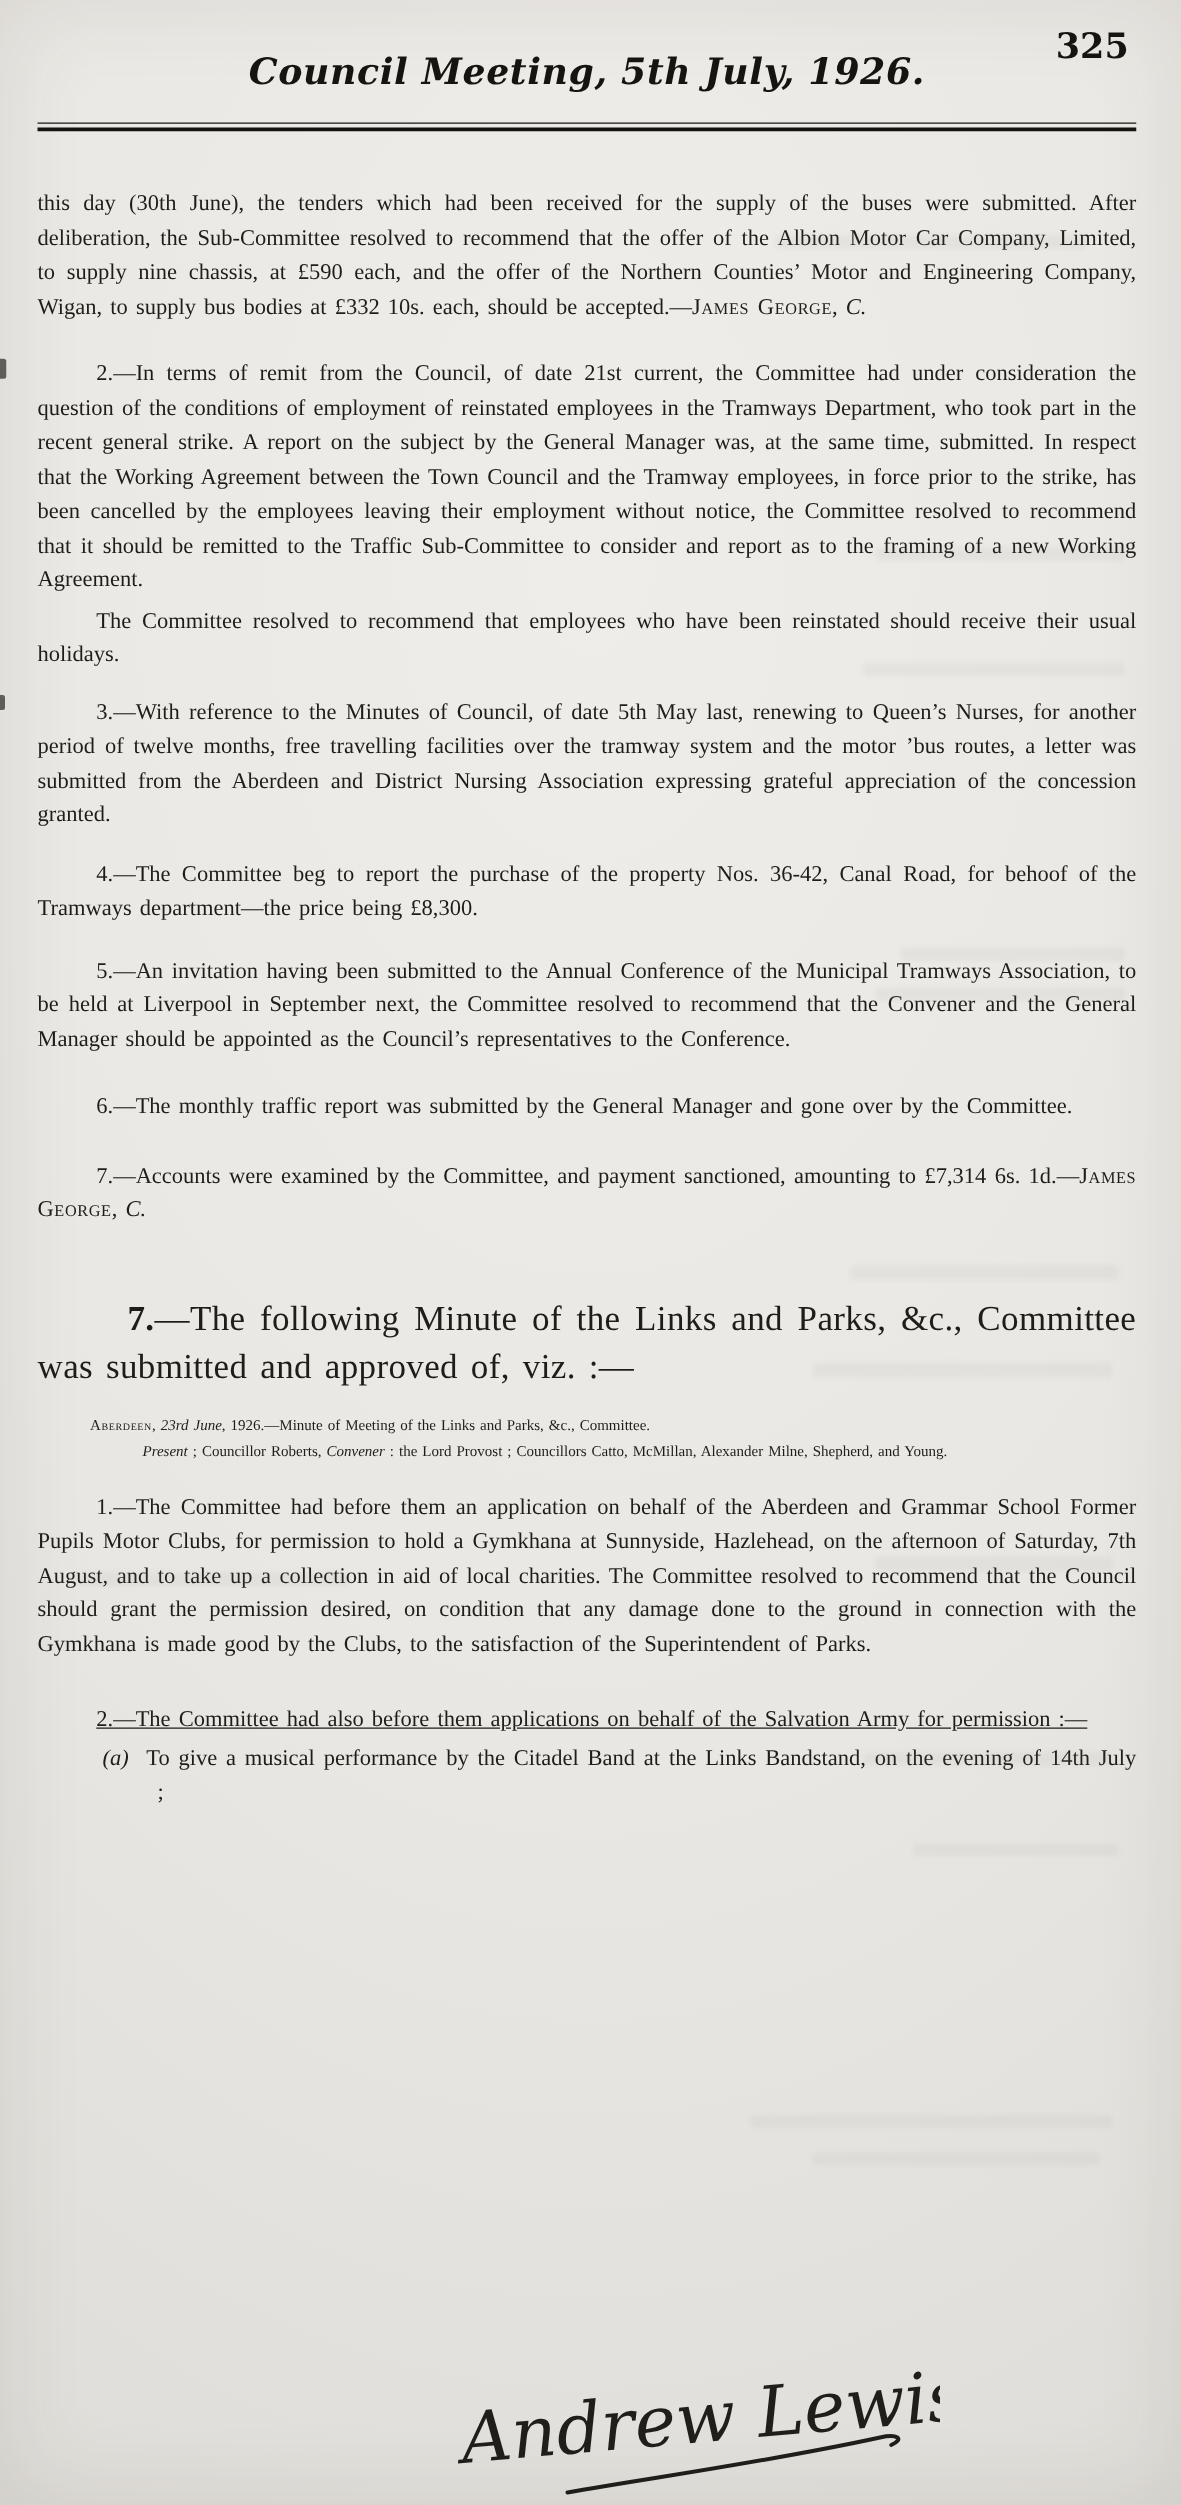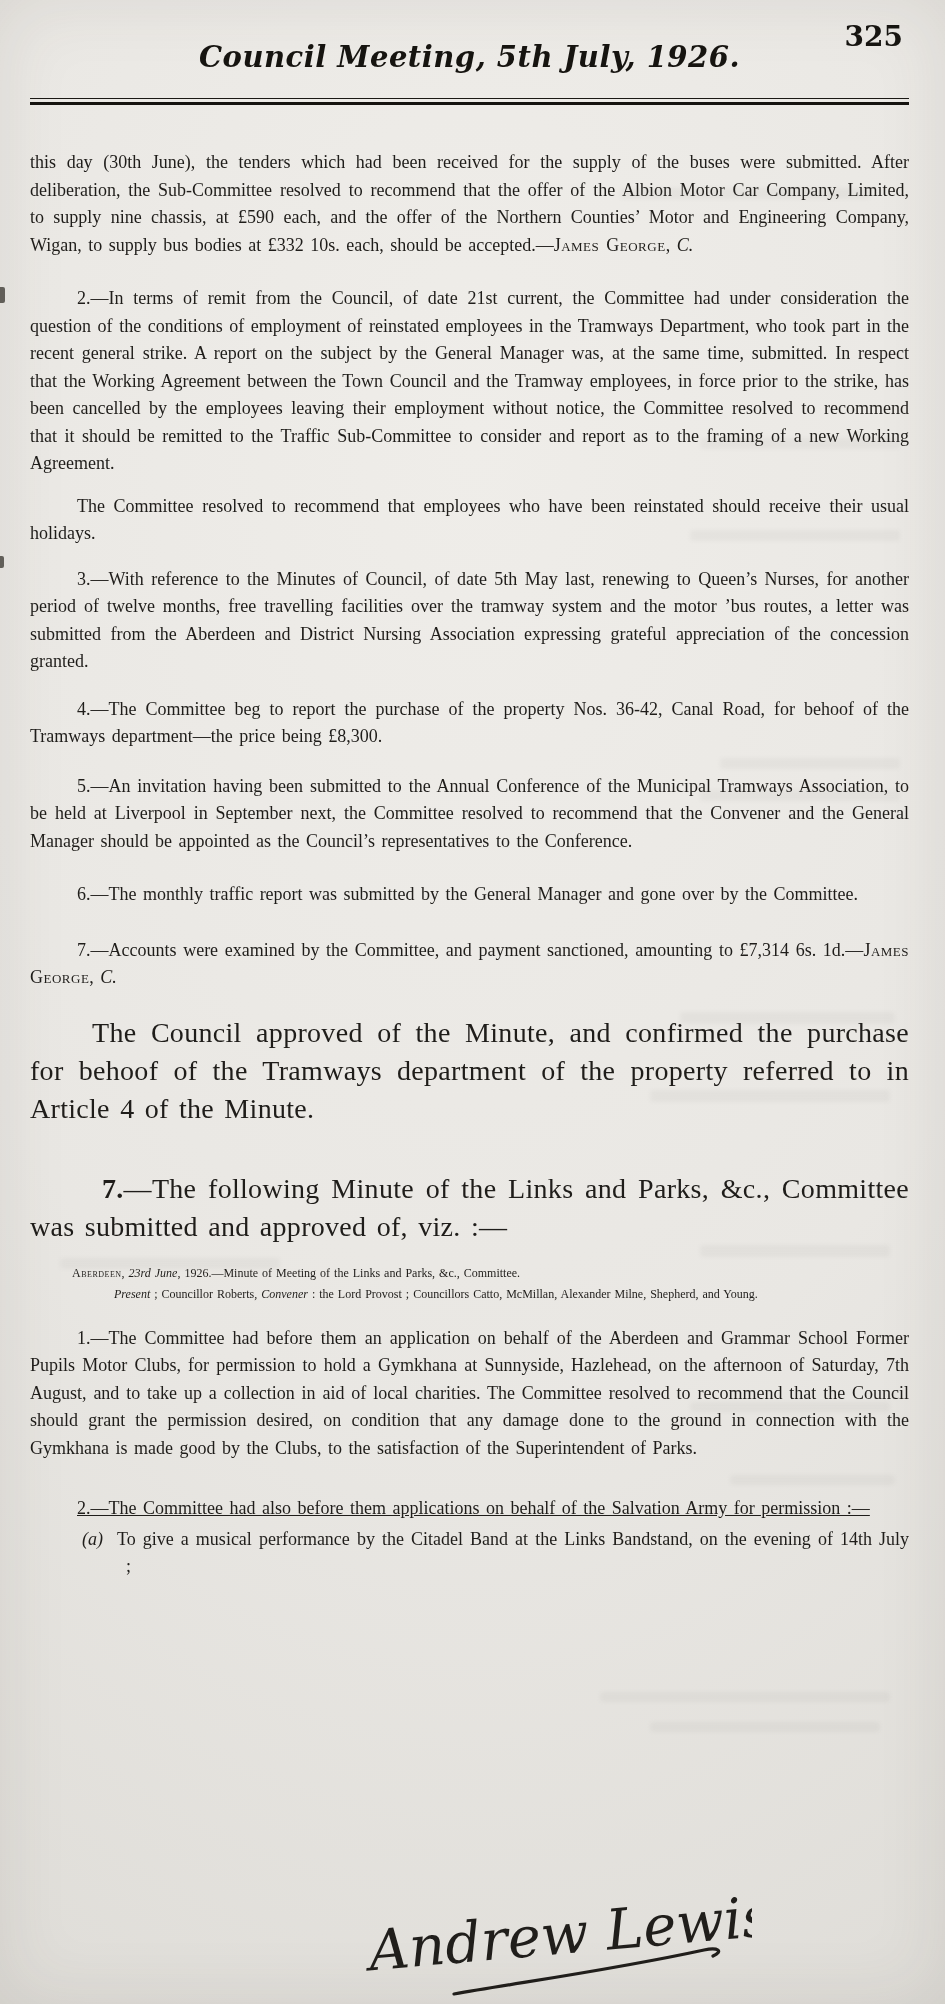--- a/index.html
+++ b/index.html
@@ -27,29 +27,29 @@
   .page-num{
     position:absolute;right:6px;top:20px;
     font-family:"DejaVu Serif", serif;
     font-weight:700;font-size:28px;color:#161410;
   }
   .rule{margin-top:14px;height:3px;border-top:1px solid #1b1915;border-bottom:3px solid #15130f;}
   p{margin:0;font-size:18px;line-height:27.5px;text-align:justify;word-spacing:2px;}
   .ind{text-indent:47px;}
   .p1{margin-top:44px;}
   .p2{margin-top:26px;}
-  .p2b{margin-top:15px;}
+  .p2b{margin-top:5px;}
   .p3{margin-top:18px;}
   .p4{margin-top:20px;}
   .p5{margin-top:22px;}
   .p6{margin-top:26px;}
   .p7{margin-top:28px;}
   .big{font-size:28px;line-height:38px;word-spacing:3px;letter-spacing:0.3px;}
   .approval{margin-top:22px;text-indent:62px;}
-  .sec7intro{margin-top:42px;text-indent:72px;}
+  .sec7intro{margin-top:55px;text-indent:72px;}
   .minhead{margin-top:17px;font-size:12px;line-height:21.5px;margin-left:84px;text-indent:-42px;word-spacing:1px;}
   .lp1{margin-top:19px;}
   .lp2{margin-top:33px;text-decoration:underline;}
   .itema{margin-top:3px;margin-left:96px;text-indent:-44px;}
   .sc{font-variant:small-caps;letter-spacing:0.5px;}
   .it{font-style:italic;}
   .b{font-weight:700;}
   .signature{position:absolute;left:362px;top:1848px;width:390px;height:156px;}
   .ghost{position:absolute;background:#82807c;opacity:0.07;filter:blur(2px);border-radius:4px;}
   .tick{position:absolute;left:0;background:#36332e;opacity:0.75;border-radius:0 2px 2px 0;}
@@ -75,21 +75,20 @@
   <p class="p3 ind">3.—With reference to the Minutes of Council, of date 5th May last, renewing to Queen’s Nurses, for another period of twelve months, free travelling facilities over the tramway system and the motor ’bus routes, a letter was submitted from the Aberdeen and District Nursing Association expressing grateful appreciation of the concession granted.</p>
 
   <p class="p4 ind">4.—The Committee beg to report the purchase of the property Nos. 36-42, Canal Road, for behoof of the Tramways department—the price being £8,300.</p>
 
   <p class="p5 ind">5.—An invitation having been submitted to the Annual Conference of the Municipal Tramways Association, to be held at Liverpool in September next, the Committee resolved to recommend that the Convener and the General Manager should be appointed as the Council’s representatives to the Conference.</p>
 
   <p class="p6 ind">6.—The monthly traffic report was submitted by the General Manager and gone over by the Committee.</p>
 
   <p class="p7 ind"><span>7.—Accounts were examined by the Committee, and payment sanctioned, amounting to £7,314 6s. 1d.—</span><span class="sc">James George</span><span>, </span><span class="it">C.</span></p>
 
-  <p class="big approval">The Council approved of the Minute, and confirmed the purchase for behoof of the Tramways department of the property referred to in Article 4 of the Minute.</p>
 
   <p class="big sec7intro"><span class="b">7.</span><span>—The following Minute of the Links and Parks, &amp;c., Committee was submitted and approved of, viz. :—</span></p>
 
   <p class="minhead"><span class="sc">Aberdeen</span><span>, </span><span class="it">23rd June</span><span>, 1926.—Minute of Meeting of the Links and Parks, &amp;c., Committee.</span><br>
   <span class="it">Present</span><span> ; Councillor Roberts, </span><span class="it">Convener</span><span> : the Lord Provost ; Councillors Catto, McMillan, Alexander Milne, Shepherd, and Young.</span></p>
 
   <p class="lp1 ind">1.—The Committee had before them an application on behalf of the Aberdeen and Grammar School Former Pupils Motor Clubs, for permission to hold a Gymkhana at Sunnyside, Hazlehead, on the afternoon of Saturday, 7th August, and to take up a collection in aid of local charities.  The Committee resolved to recommend that the Council should grant the permission desired, on condition that any damage done to the ground in connection with the Gymkhana is made good by the Clubs, to the satisfaction of the Superintendent of Parks.</p>
 
   <p class="lp2 ind">2.—The Committee had also before them applications on behalf of the Salvation Army for permission :—</p>
 

